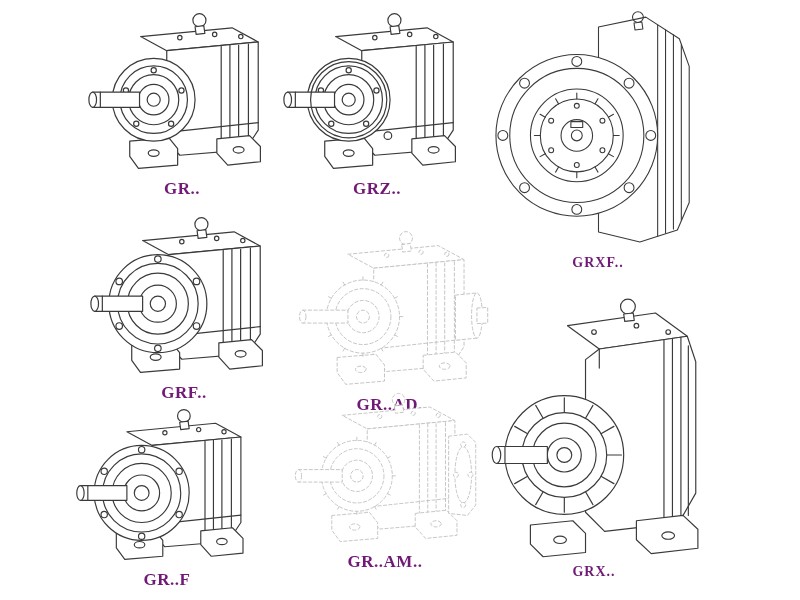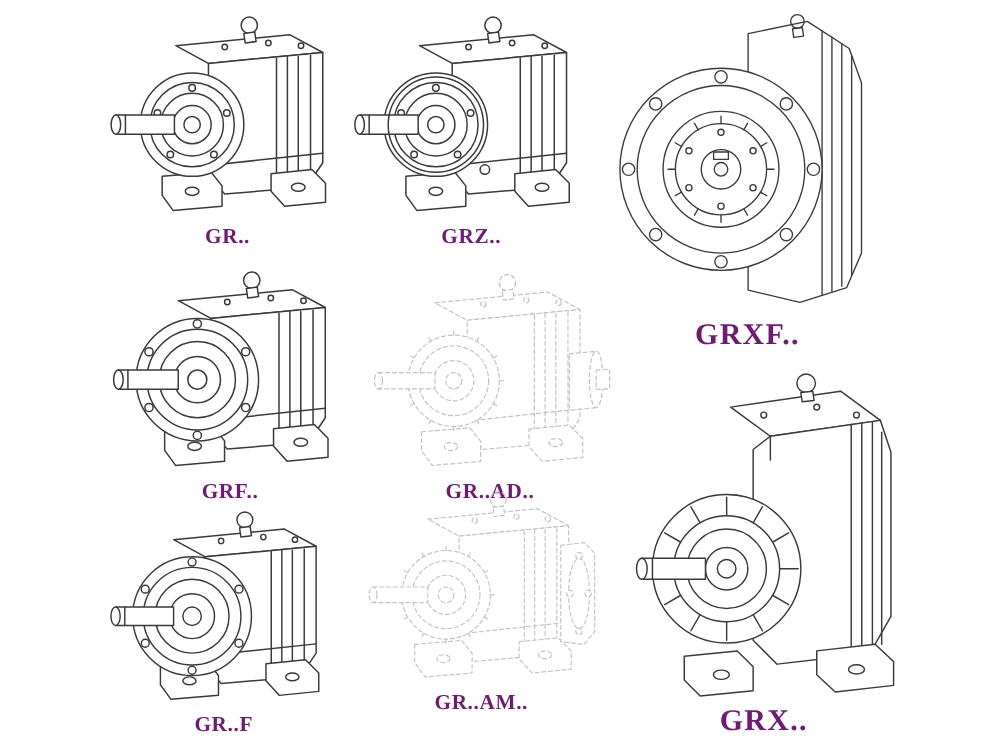--- a/index.html
+++ b/index.html
@@ -1,20 +1,20 @@
 <!DOCTYPE html>
 <html><head>
 <meta charset="utf-8">
 <style>
   *{margin:0;padding:0;box-sizing:border-box}
   html,body{width:800px;height:600px}
   body{position:relative;background:#ffffff;overflow:hidden;font-family:"Liberation Serif",serif}
   .cell{position:absolute;display:flex;flex-direction:column;align-items:center}
   .lbl{font-weight:700;font-size:17px;color:#701a75;letter-spacing:.5px;margin-top:3px;white-space:nowrap}
-  .lbl-lg{font-size:24px;letter-spacing:1px}
+  .lbl-lg{font-size:14px;letter-spacing:1px}
   .drawing{display:block}
   .ink{stroke-width:1.1;stroke-linecap:round;stroke-linejoin:round}
   .ink-phantom{stroke-width:.9;stroke-dasharray:3 2.2;stroke-linecap:round;stroke-linejoin:round}
   .sprite{position:absolute;width:0;height:0;overflow:hidden}
 </style>
 </head>
 <body>
 
 <svg class="sprite" aria-hidden="true">
   <defs>
@@ -182,52 +182,52 @@
 <figure class="cell" style="left:86px;top:210px">
   <svg class="drawing" width="196" height="170" viewBox="12 2 180 156">
     <g class="ink" stroke="#3a3a3a">
       <use href="#iso-body"></use>
       <use href="#hub-flange"></use>
     </g>
   </svg>
   <figcaption class="lbl">GRF..</figcaption>
 </figure>
 
-<figure class="cell" style="left:292px;top:212px">
+<figure class="cell" style="left:292px;top:224px">
   <svg class="drawing" width="200" height="168" viewBox="12 2 186 156">
     <g class="ink-phantom" stroke="#c3c3c3">
       <use href="#iso-body"></use>
       <use href="#adapter-right"></use>
       <use href="#hub-gear"></use>
     </g>
   </svg>
   <figcaption class="lbl">GR..AD..</figcaption>
 </figure>
 
-<figure class="cell" style="left:84px;top:402px">
+<figure class="cell" style="left:72px;top:402px">
   <svg class="drawing" width="190" height="165" viewBox="12 2 180 156">
     <g class="ink" stroke="#3a3a3a">
       <use href="#iso-body"></use>
       <use href="#hub-flange"></use>
     </g>
   </svg>
   <figcaption class="lbl">GR..F</figcaption>
 </figure>
 
 <figure class="cell" style="left:288px;top:386px">
   <svg class="drawing" width="194" height="163" viewBox="12 2 186 156">
     <g class="ink-phantom" stroke="#c3c3c3">
       <use href="#iso-body"></use>
       <use href="#flange-right"></use>
       <use href="#hub-gear"></use>
     </g>
   </svg>
   <figcaption class="lbl">GR..AM..</figcaption>
 </figure>
 
-<figure class="cell" style="left:505px;top:296px">
+<figure class="cell" style="left:488px;top:296px">
   <svg class="drawing" width="212" height="265" viewBox="20 10 200 250">
     <g class="ink" stroke="#3a3a3a">
       <use href="#grx-unit"></use>
     </g>
   </svg>
   <figcaption class="lbl lbl-lg">GRX..</figcaption>
 </figure>
 
 </body></html>

